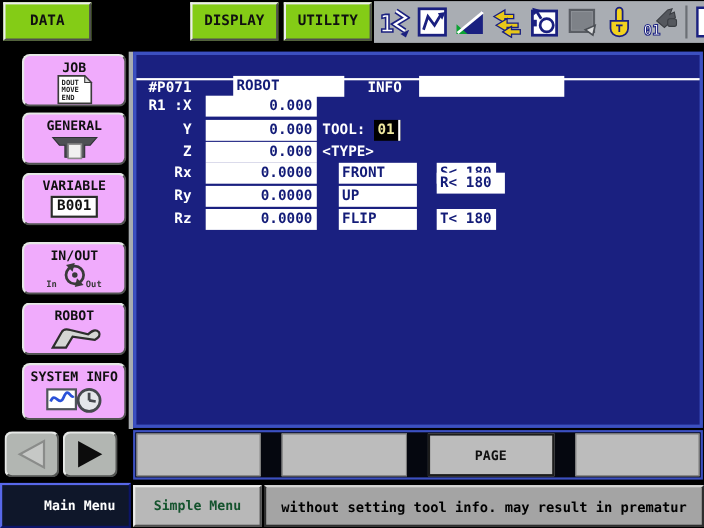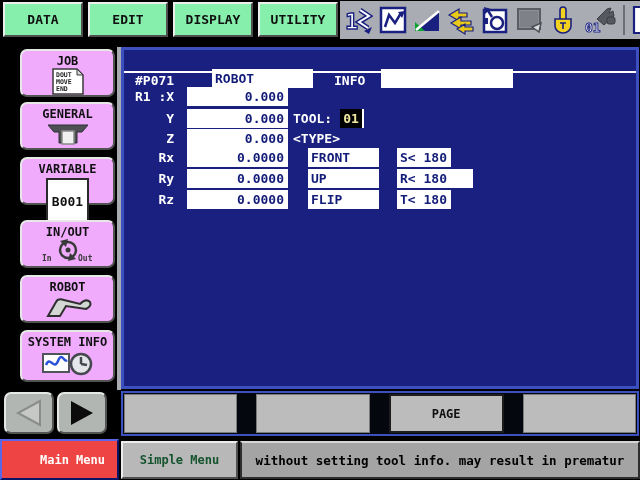--- a/index.html
+++ b/index.html
@@ -1,20 +1,20 @@
 <!DOCTYPE html>
 <html><head>
 <meta charset="utf-8">
 <style>
   html,body{margin:0;padding:0;background:#000;}
   #screen{position:relative;width:640px;height:480px;background:#000;overflow:hidden;
     font-family:"DejaVu Sans Mono","Liberation Mono",monospace;-webkit-font-smoothing:none;}
   
   .topbar{position:absolute;left:0;top:0;width:640px;height:40px;background:#000;}
-  .mbtn{position:absolute;top:2px;width:80px;height:35px;background:#86efac;
+  .mbtn{position:absolute;top:2px;width:80px;height:35px;background:#84cc16;
     border:2px solid;border-color:#ededed #4f4f4f #4f4f4f #ededed;box-sizing:border-box;
     display:flex;align-items:center;justify-content:center;font-size:13px;font-weight:bold;color:#101010;}
   .iconzone{position:absolute;left:340px;top:1px;width:300px;height:38px;background:#a9adb3;
     display:flex;align-items:center;gap:6px;padding-left:5px;box-sizing:border-box;}
   .sicon{width:28px;height:30px;flex:0 0 auto;}
   .icon-sep{width:2px;height:30px;background:#6b6f75;margin-left:auto;flex:0 0 auto;}
   .tool01{font-size:13px;font-weight:bold;fill:#fff;stroke:#1a2080;stroke-width:0.9;}
   
   .sidebar{position:absolute;left:0;top:40px;width:121px;height:440px;background:#000;}
   .sbtn{position:absolute;left:20px;width:95px;height:48px;background:#f0abfc;
@@ -37,39 +37,38 @@
   .txt{text-align:left;padding-left:3px;}
   .hl{position:absolute;background:#000;color:#f0eaa0;font-weight:bold;font-size:13px;line-height:19px;
     height:19px;width:22px;text-align:center;border-right:2px solid #fff;box-sizing:content-box;}
   
   .fkeys{position:absolute;left:121px;top:391px;width:518px;height:45px;background:#05070f;
     border:2px solid #3c50c0;box-sizing:border-box;display:flex;gap:19px;padding:1px;}
   .fcell{flex:1;background:#bcbcbc;border:1px solid #7a7a7a;display:flex;align-items:center;
     justify-content:center;font-size:12px;font-weight:bold;color:#101010;}
   .fcell.page{border:2px solid #1c1c1c;}
   
-  .bmain{position:absolute;left:0;top:439px;width:119px;height:41px;background:#ef4444;
+  .bmain{position:absolute;left:0;top:439px;width:119px;height:41px;background:#0f172a;
     border:2px solid;border-color:#5868e8 #0c1468 #0c1468 #5868e8;box-sizing:border-box;
     display:flex;align-items:center;justify-content:center;color:#fff;font-size:12px;font-weight:bold;padding-left:26px;}
   .bsimple{position:absolute;left:121px;top:441px;width:117px;height:38px;background:#b8b8b8;
     border:2px solid;border-color:#ececec #4f4f4f #4f4f4f #ececec;box-sizing:border-box;
     display:flex;align-items:center;justify-content:center;color:#14532d;font-size:12px;font-weight:bold;}
   .bstatus{position:absolute;left:240px;top:441px;width:400px;height:38px;background:#a4a4a4;
     border:2px solid;border-color:#d6d6d6 #2e2e2e #2e2e2e #2e2e2e;box-sizing:border-box;
     display:flex;align-items:center;justify-content:center;color:#000;font-size:12.5px;font-weight:bold;
     white-space:nowrap;overflow:hidden;}
 </style>
 </head>
 <body>
 
 <div id="screen">
 
   <div class="topbar">
     <div class="mbtn" style="left:3px">DATA</div>
-    <div class="mbtn" style="left:88px">EDIT</div>
     <div class="mbtn" style="left:258px">UTILITY</div>
     <div class="mbtn" style="left:173px">DISPLAY</div>
 
     <div class="iconzone">
       <svg class="sicon" viewBox="0 0 28 30">
         <text x="0" y="24" font-size="22" font-weight="bold" fill="#fff" stroke="#1a2080" stroke-width="1.4">1</text>
         <polyline points="15,5 24,11 14,17 23,23" fill="none" stroke="#1a2080" stroke-width="5"></polyline>
         <polyline points="15,5 24,11 14,17 23,23" fill="none" stroke="#fff" stroke-width="2"></polyline>
         <polygon points="19,26 27,22 24,29" fill="#1a2080"></polygon>
       </svg>
@@ -141,21 +140,21 @@
       <span class="lbl">GENERAL</span>
       <svg width="44" height="26" viewBox="0 0 44 26">
         <polygon points="2,4 42,4 36,11 31,11 31,22 25,22 25,11 19,11 19,22 13,22 13,11 8,11" fill="#4e5054" stroke="#2e3034" stroke-width="1"></polygon>
         <rect x="16" y="10" width="12" height="13" fill="#f0f0f0" stroke="#8a8a8a" stroke-width="1.5"></rect>
       </svg>
     </div>
 
     <div class="sbtn" style="top:117px">
       <span class="lbl">VARIABLE</span>
       <span style="display:inline-block;margin-top:2px;background:#fff;border:2px solid #2a2a2a;
-                   font-size:13px;font-weight:bold;color:#111;padding:14px 4px;line-height:16px;">B001</span>
+                   font-size:13px;font-weight:bold;color:#111;padding:0 4px;line-height:16px;">B001</span>
     </div>
 
     <div class="sbtn" style="top:180px">
       <span class="lbl">IN/OUT</span>
       <svg width="56" height="26" viewBox="0 0 56 26">
         <circle cx="28" cy="11" r="8" fill="none" stroke="#3a3a3a" stroke-width="2.5"></circle>
         <circle cx="28" cy="11" r="2.5" fill="#3a3a3a"></circle>
         <polygon points="20,2 28,0 26,8" fill="#3a3a3a"></polygon>
         <polygon points="36,20 28,22 30,14" fill="#3a3a3a"></polygon>
         <text x="2" y="22" font-size="8" font-weight="bold" fill="#3a3a3a">In</text>
@@ -215,21 +214,21 @@
     <div class="abs" style="left:11px;top:142px">   Rz</div>
     <div class="wbox val" style="left:63px;top:140px;width:101px">0.0000</div>
 
     <div class="abs" style="left:169px;top:61px">TOOL:</div>
     <div class="hl" style="left:216px;top:59px">01</div>
     <div class="abs" style="left:169px;top:81px">&lt;TYPE&gt;</div>
 
     <div class="wbox txt" style="left:184px;top:98px;width:71px">FRONT</div>
     <div class="wbox txt" style="left:273px;top:98px;width:54px">S&lt; 180</div>
     <div class="wbox txt" style="left:184px;top:119px;width:71px">UP</div>
-    <div class="wbox txt" style="left:273px;top:119px;width:76px">R&lt; 180</div>
+    <div class="wbox txt" style="left:273px;top:107px;width:62px">R&lt; 180</div>
     <div class="wbox txt" style="left:184px;top:140px;width:71px">FLIP</div>
     <div class="wbox txt" style="left:273px;top:140px;width:54px">T&lt; 180</div>
   </div>
 
   <div class="fkeys">
     <div class="fcell"></div>
     <div class="fcell"></div>
     <div class="fcell page">PAGE</div>
     <div class="fcell"></div>
   </div>

